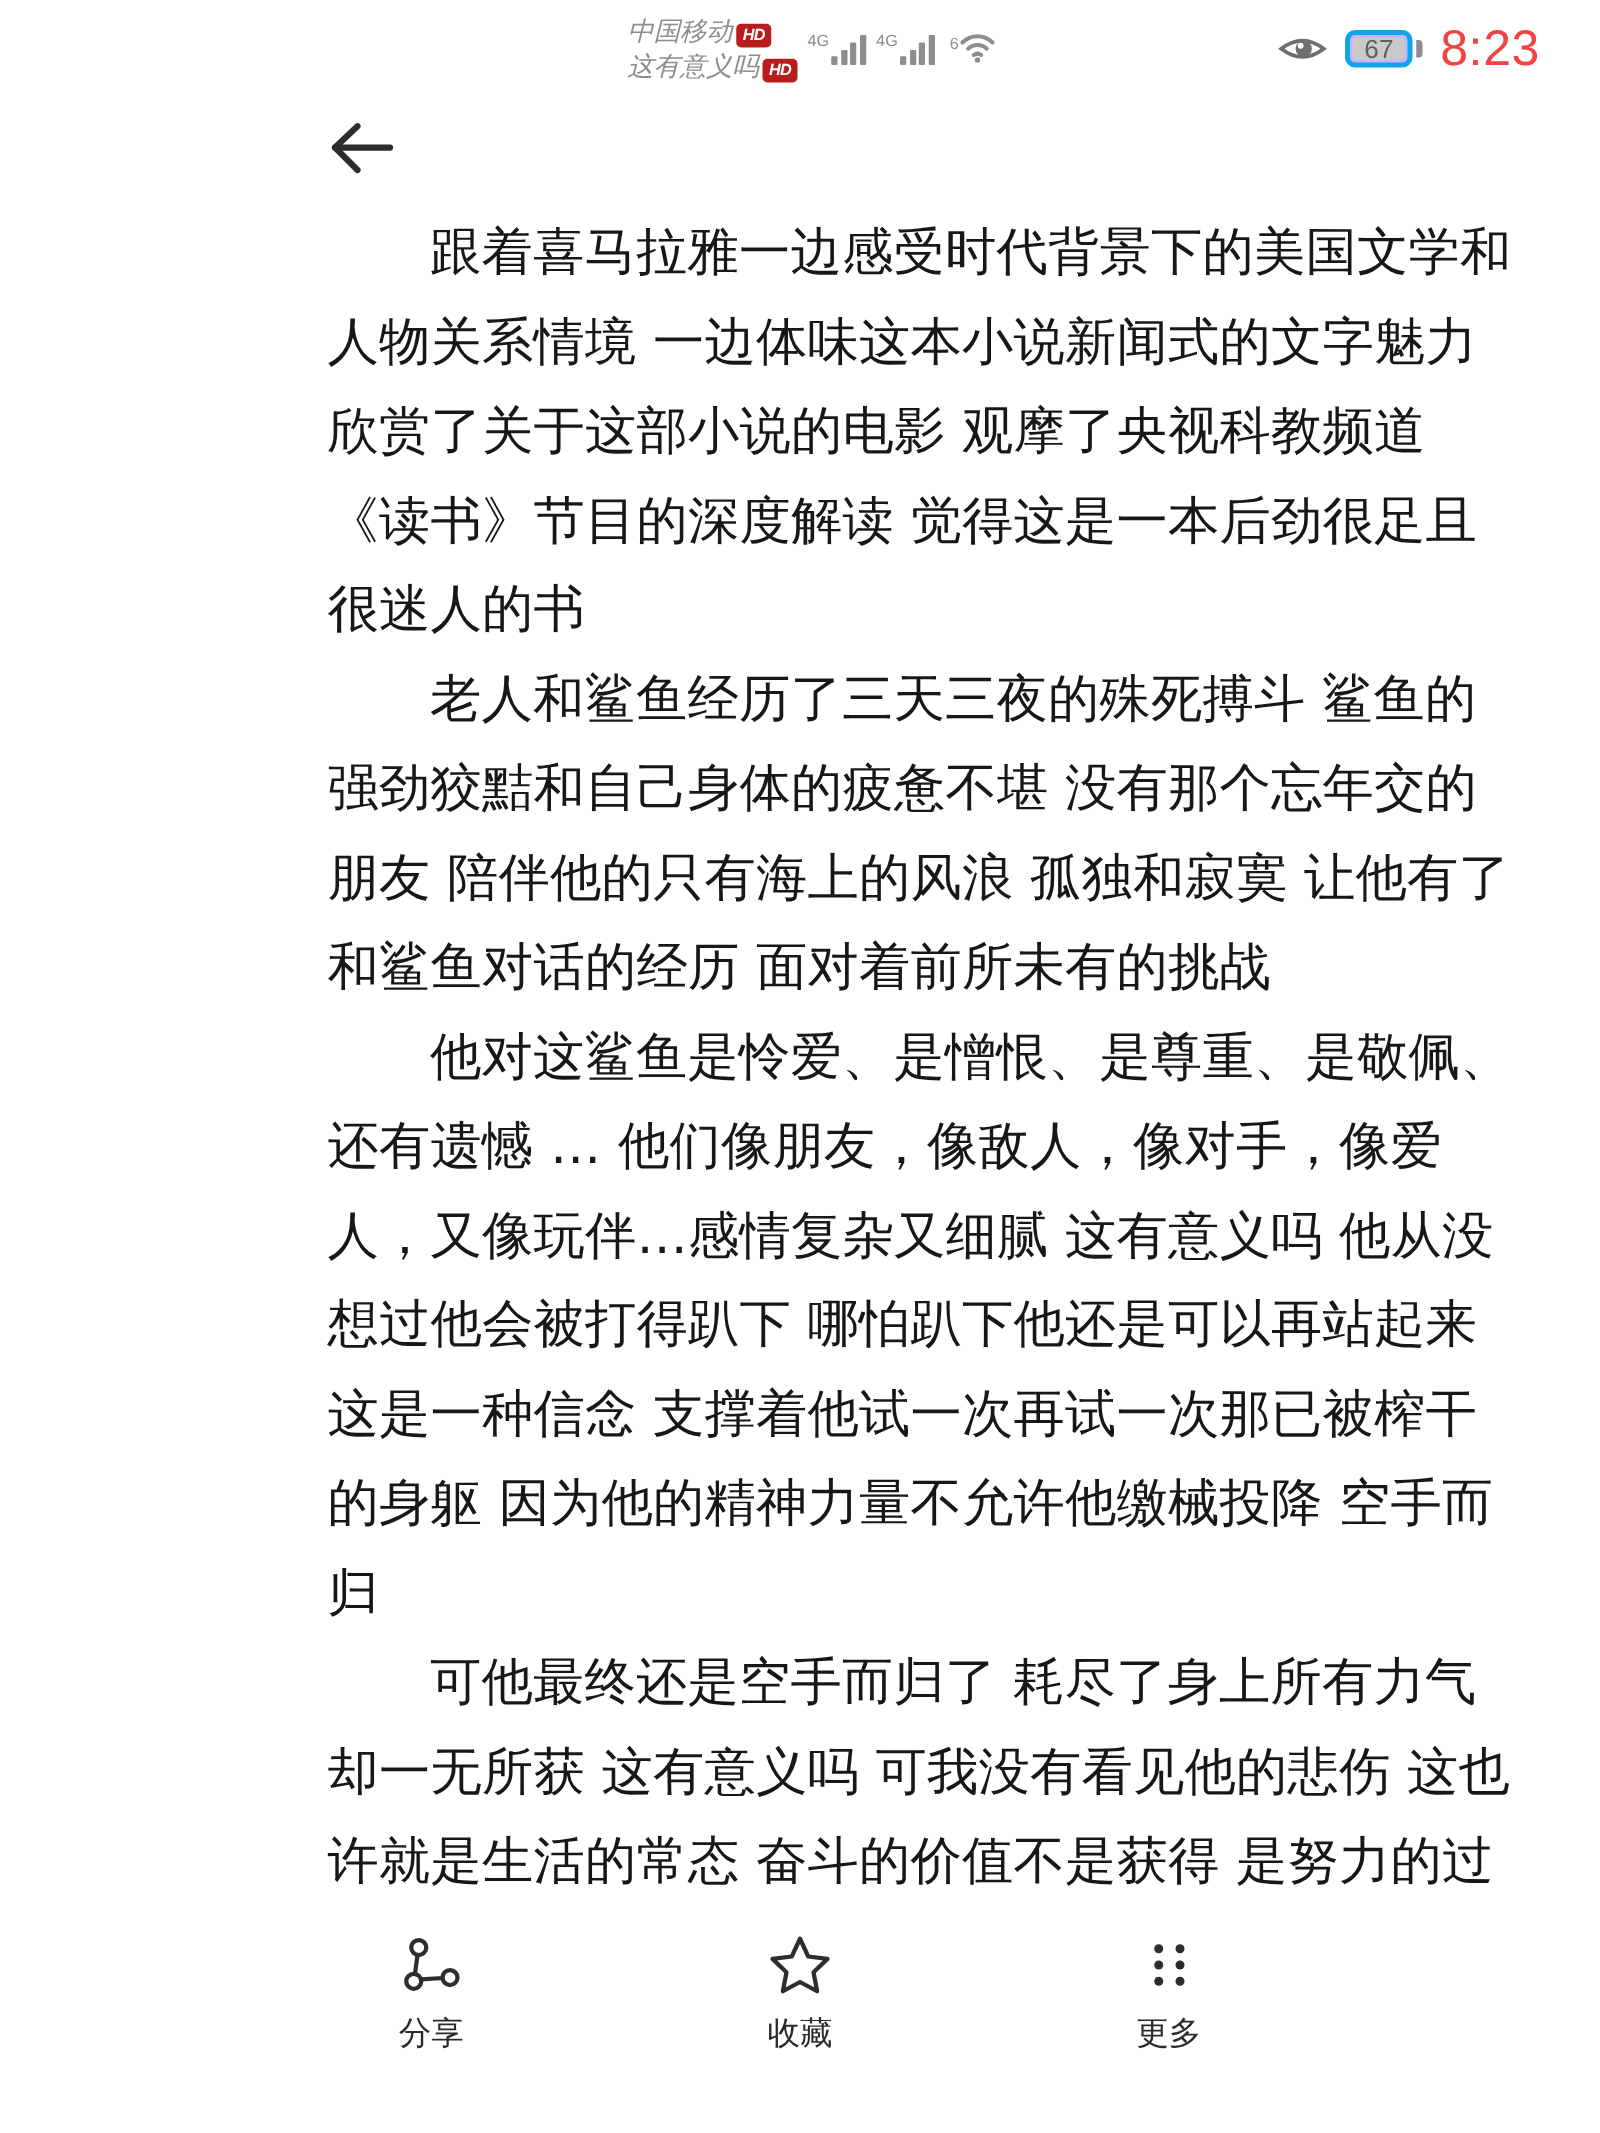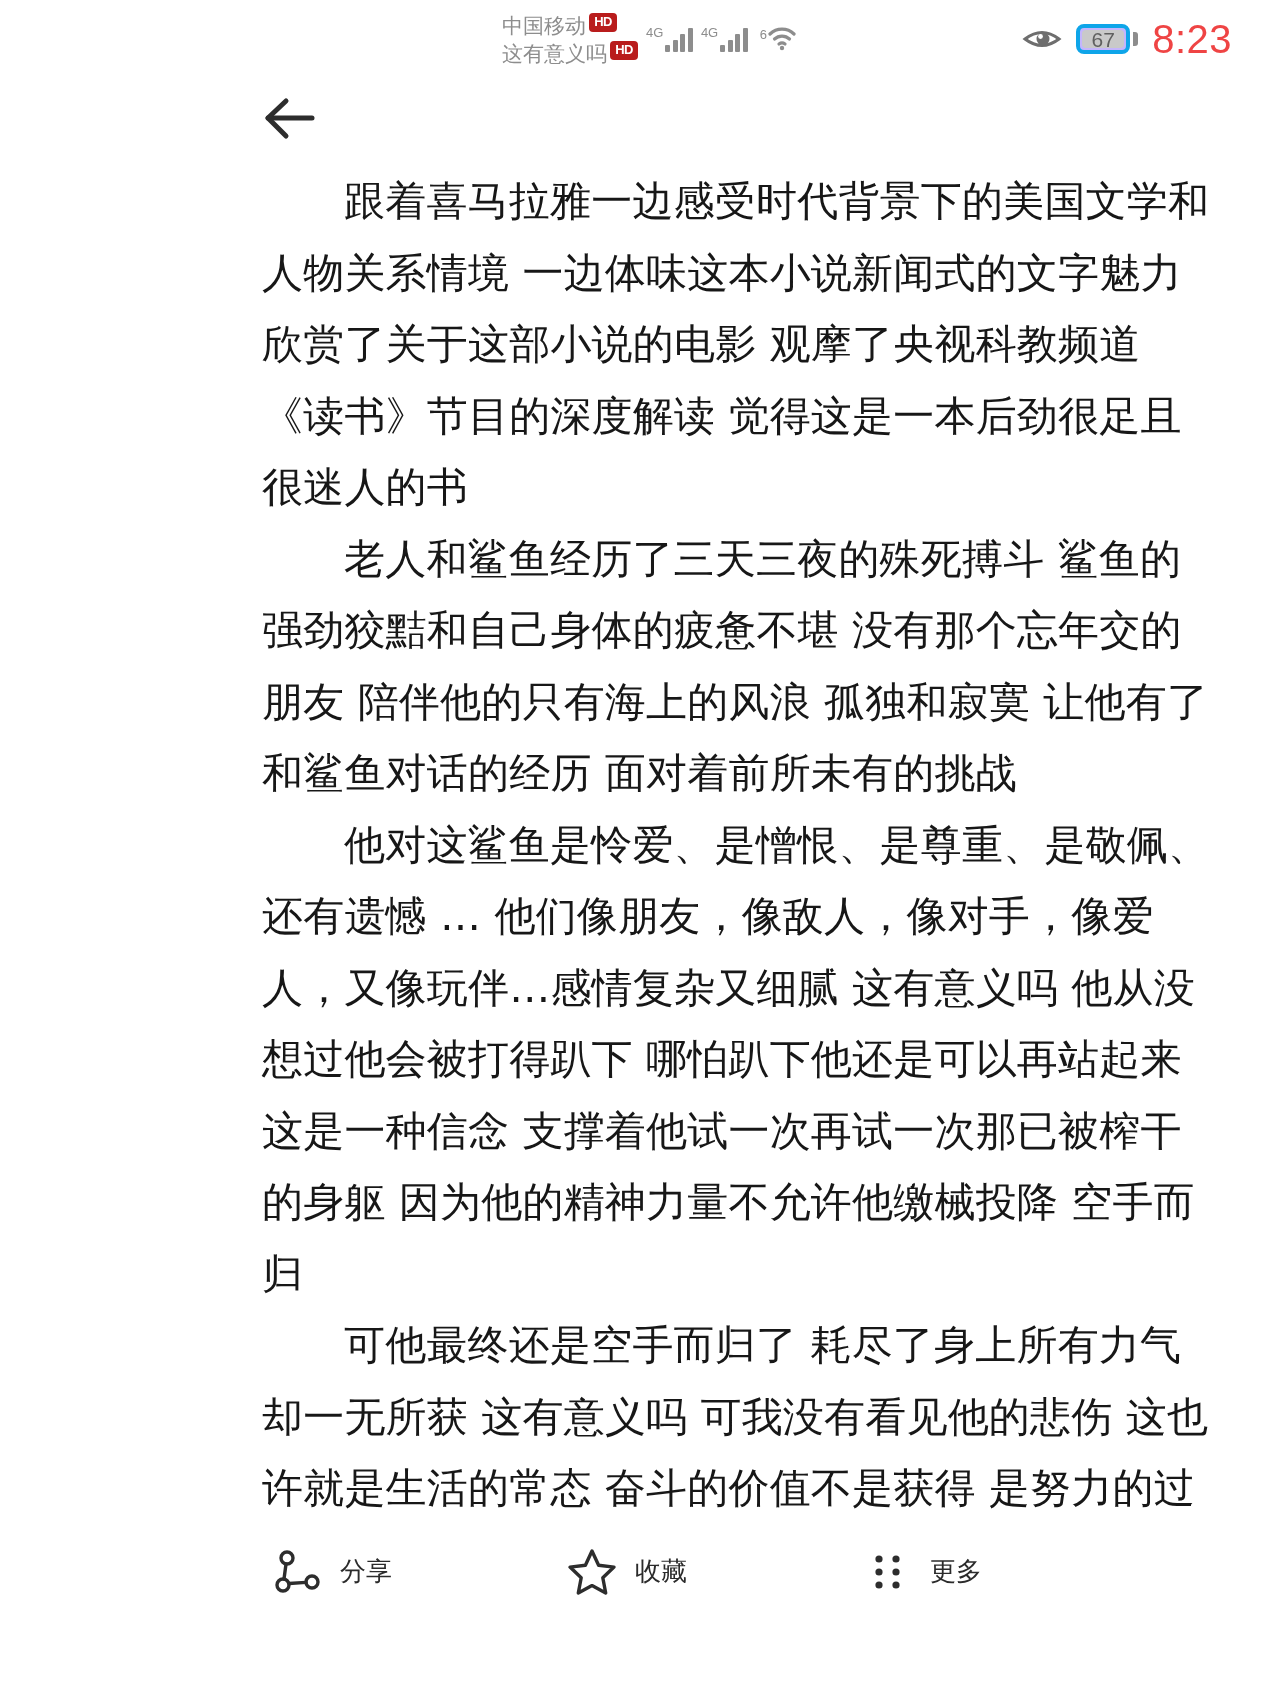--- a/index.html
+++ b/index.html
@@ -37,21 +37,21 @@
   }
   .carriers {
     display: flex;
     flex-direction: column;
     justify-content: center;
     gap: 3px;
     font-size: 21px;
     line-height: 25px;
     color: #8d8d8d;
   }
-  .carrier-row { display: flex; align-items: flex-start; gap: 3px; white-space: nowrap; }
+  .carrier-row { display: flex; align-items: flex-end; gap: 3px; white-space: nowrap; font-style: italic; }
   .hd-badge {
     display: inline-flex;
     align-items: center;
     justify-content: center;
     font-size: 13px;
     font-weight: bold;
     letter-spacing: -0.5px;
     color: #fff;
     background: #b91c1c;
     border-radius: 4px;
@@ -169,21 +169,21 @@
     height: 180px;
     display: flex;
     align-items: flex-start;
     justify-content: space-between;
     padding: 18px 270px 0 270px;
     background: #ffffff;
   }
   .tool {
     width: 150px;
     display: flex;
-    flex-direction: row;
+    flex-direction: column;
     align-items: center;
     gap: 16px;
     cursor: pointer;
     text-align: right;
   }
   .tool-icon {
     height: 54px;
     display: flex;
     align-items: center;
     justify-content: center;

